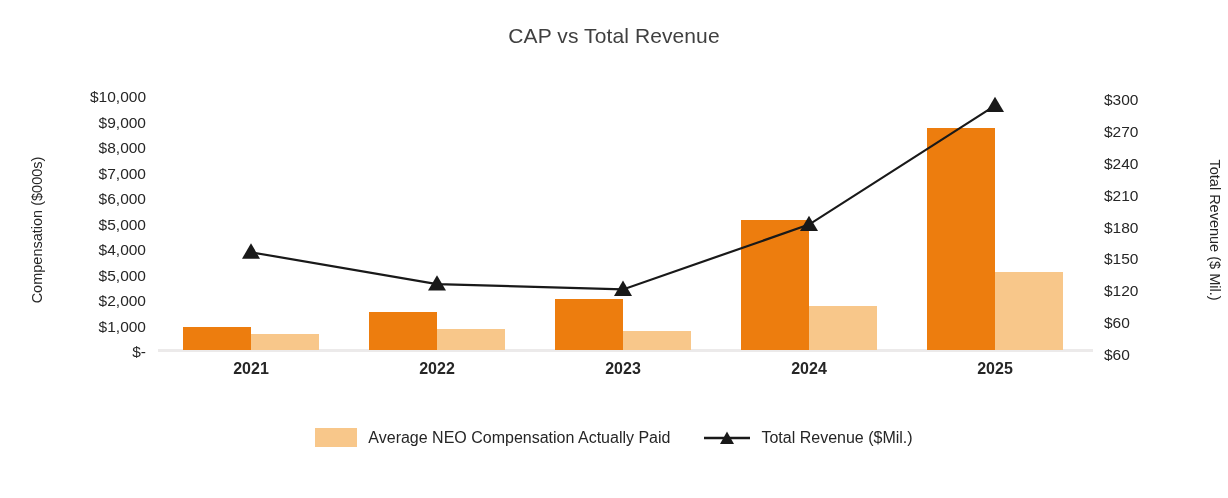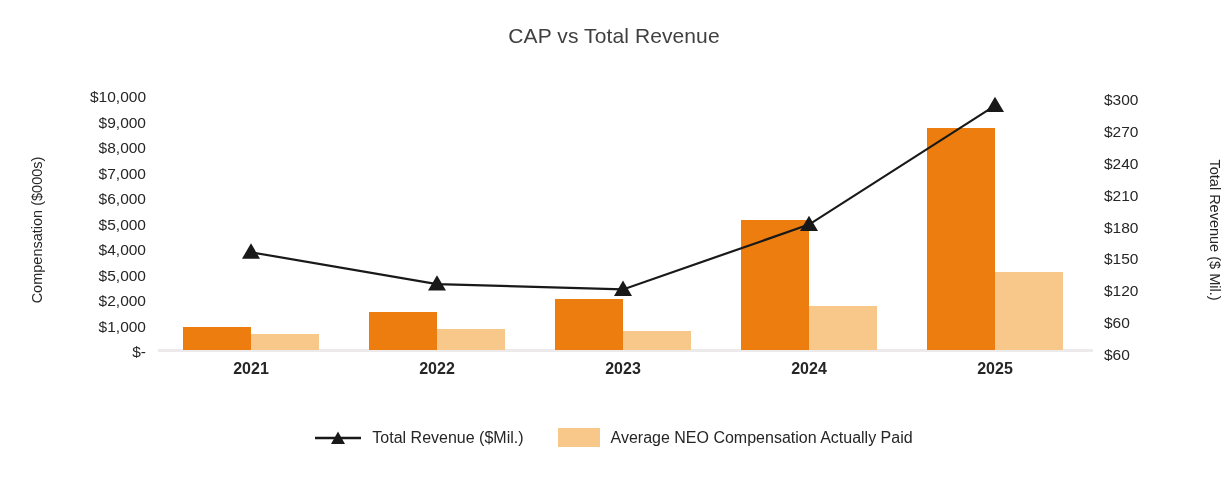--- a/index.html
+++ b/index.html
@@ -231,27 +231,27 @@
   <div id="x-labels">
       <div class="x-label" style="left: 43px; width: 100px;">2021</div>
       <div class="x-label" style="left: 229px; width: 100px;">2022</div>
       <div class="x-label" style="left: 415px; width: 100px;">2023</div>
       <div class="x-label" style="left: 601px; width: 100px;">2024</div>
       <div class="x-label" style="left: 787px; width: 100px;">2025</div>
     </div>
 
   <div id="legend">
     <div class="legend-item">
+      <span class="swatch swatch-neo"></span>
+      <span>Average NEO Compensation Actually Paid</span>
+    </div>
+    <div class="legend-item">
       <span class="swatch-line">
         <svg width="46" height="18" viewBox="0 0 46 18">
           <line x1="0" y1="9" x2="46" y2="9" stroke="#191919" stroke-width="2.4"></line>
           <polygon points="23,2.5 30,15 16,15" fill="#191919"></polygon>
         </svg>
       </span>
       <span>Total Revenue ($Mil.)</span>
     </div>
-    <div class="legend-item">
-      <span class="swatch swatch-neo"></span>
-      <span>Average NEO Compensation Actually Paid</span>
-    </div>
   </div>
 
 </div>
 
 </body></html>

